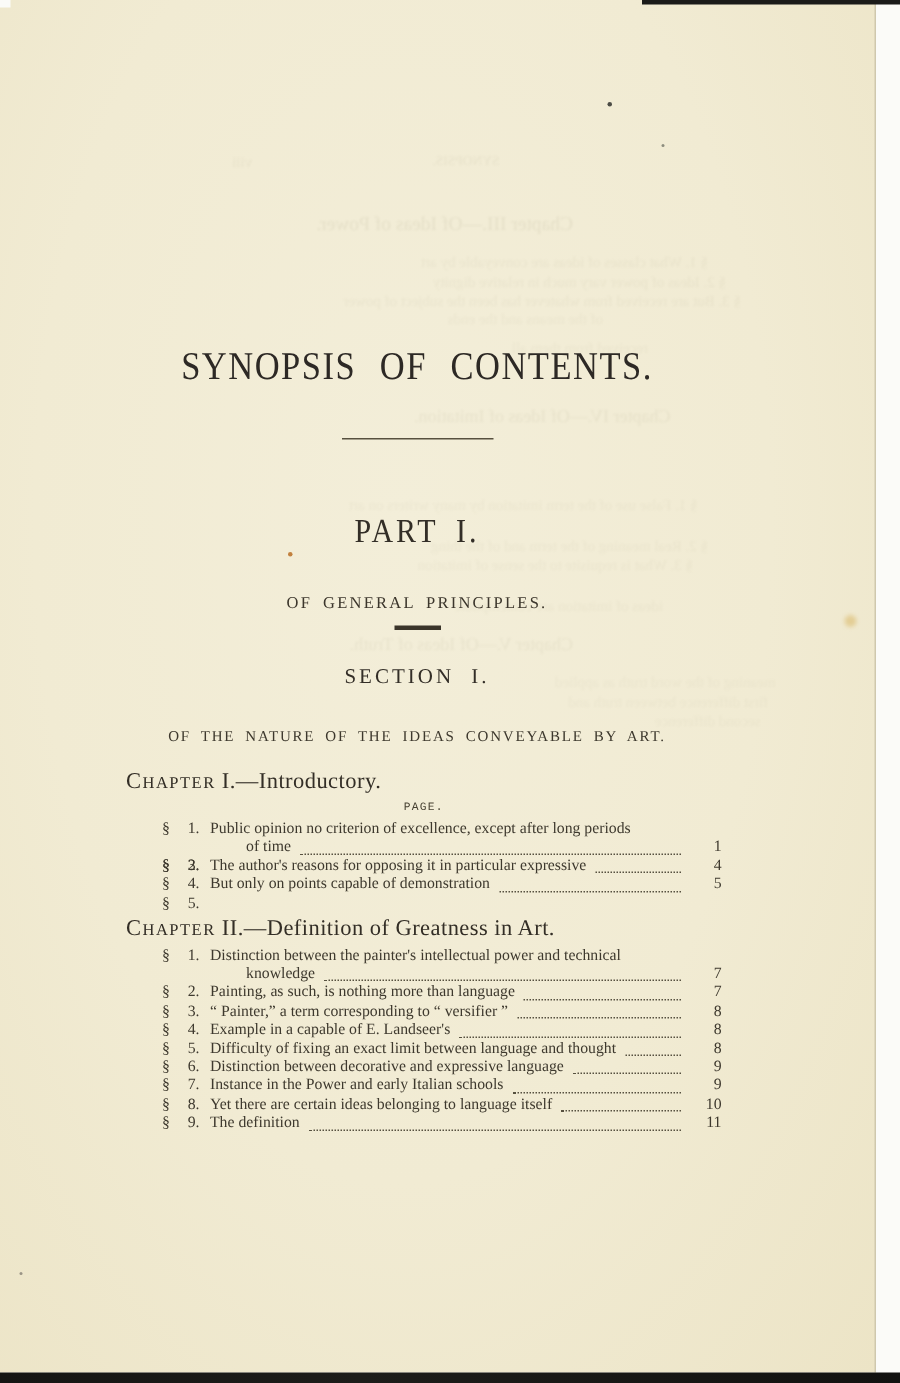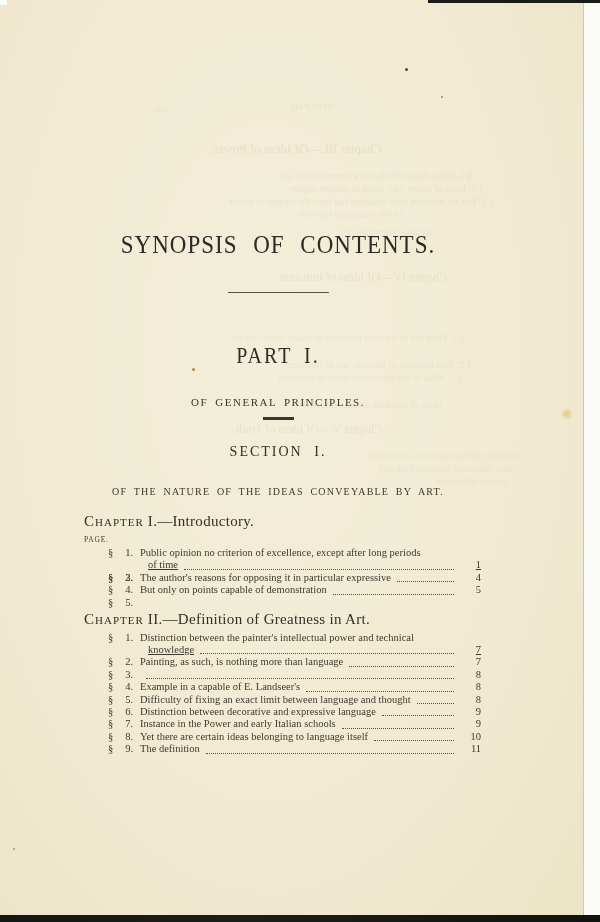--- a/index.html
+++ b/index.html
@@ -25,28 +25,28 @@
   #part-heading .stretch{display:inline-block;transform:scaleY(1.12);}
   #part-subtitle{top:396px;font-size:11px;letter-spacing:1.5px;word-spacing:3px;color:#3c362c;}
   #rule-part{position:absolute;left:263px;top:417px;width:31px;height:2.5px;background:#3a352a;}
   #section-heading{top:444px;font-size:14px;letter-spacing:2px;word-spacing:6px;}
   #section-subtitle{top:486px;font-size:10px;letter-spacing:1.2px;word-spacing:3px;color:#3d382d;}
 
   #toc{position:absolute;left:84px;top:512px;width:397px;color:#3e392e;}
   .chapter-heading{font-size:15px;line-height:18px;color:#332e26;letter-spacing:0.3px;}
   .chapter-heading .sc{font-variant:small-caps;letter-spacing:1px;}
   .chapter-gap{height:13px;}
-  .page-col-label{font-size:7.5px;letter-spacing:0.8px;text-align:left;line-height:9px;margin-top:5px;color:#474132;}
+  .page-col-label{font-size:7.5px;letter-spacing:0.8px;text-align:center;line-height:9px;margin-top:5px;color:#474132;font-family:Liberation Mono, monospace;}
   .items{margin-top:4px;margin-bottom:0;}
   .items.first{margin-top:3px;}
   .item{position:relative;padding-left:56px;font-size:10.5px;line-height:12.4px;}
   .item .sig{position:absolute;left:24px;top:0;}
   .item .num{position:absolute;left:26px;width:23px;text-align:right;top:0;}
   .tline{display:flex;align-items:baseline;white-space:nowrap;}
-  .tline.wrapped{margin-left:8px;text-decoration:underline;}
+  .tline.wrapped{margin-left:24px;}
   .tline .txt{flex:0 0 auto;}
   .leader{flex:1 1 auto;border-bottom:1px dotted #575140;margin:0 5px 2px 6px;min-width:8px;height:1px;align-self:flex-end;}
   .pagenum{flex:0 0 22px;text-align:right;}
   .plainline{white-space:nowrap;}
 
   .bleed{
     position:absolute;transform:scaleX(-1);filter:blur(0.6px);
     color:#8f8868;white-space:nowrap;overflow:hidden;pointer-events:none;
   }
   .speck{position:absolute;border-radius:50%;}
@@ -145,20 +145,21 @@
           <div class="tline">
             <span class="txt">Painting, as such, is nothing more than language</span>
             <span class="leader"></span>
             <span class="pagenum">7</span>
           </div>
         </div>
         <div class="item">
           <span class="sig">§</span>
           <span class="num">3.</span>
           <div class="tline">
+            <span class="txt">“ Painter,” a term corresponding to “ versifier ”</span>
             <span class="leader"></span>
             <span class="pagenum">8</span>
           </div>
         </div>
         <div class="item">
           <span class="sig">§</span>
           <span class="num">4.</span>
           <div class="tline">
             <span class="txt">Example in a capable of E. Landseer's</span>
             <span class="leader"></span>

